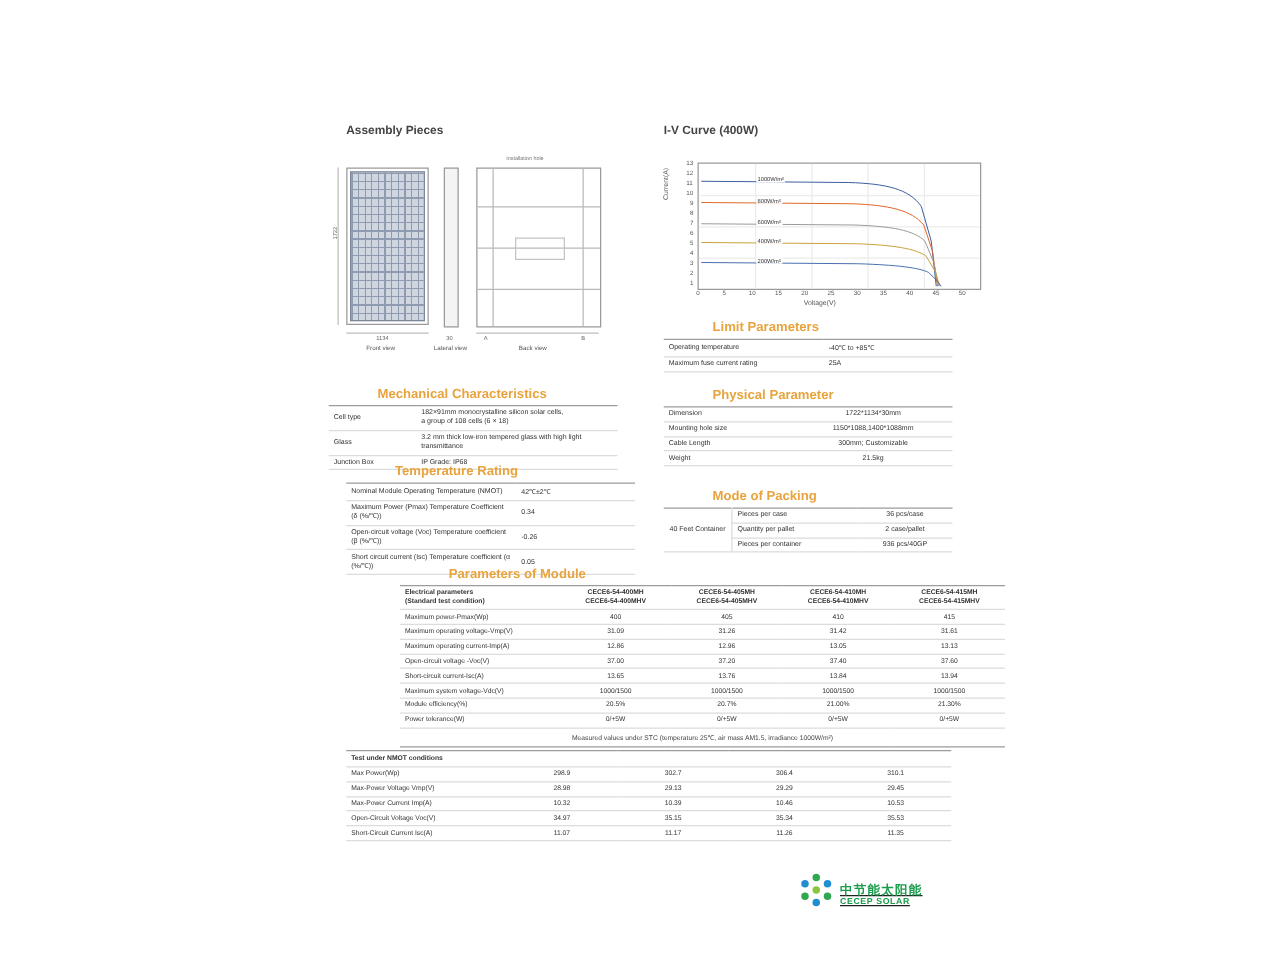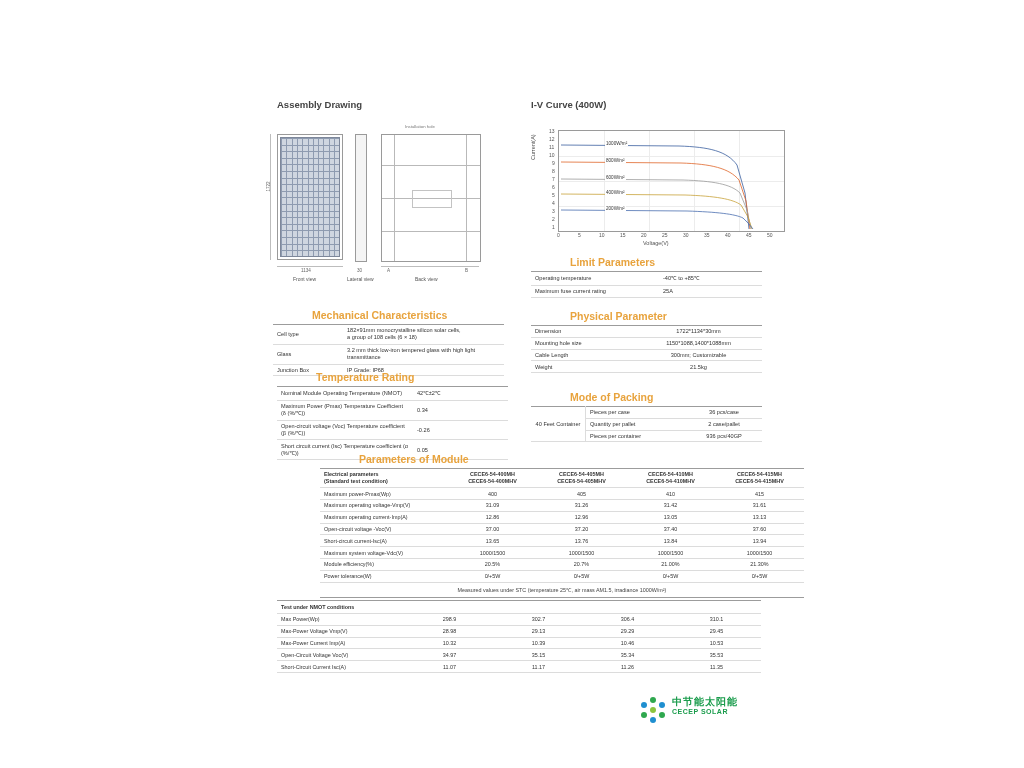--- a/index.html
+++ b/index.html
@@ -48,21 +48,21 @@
   table{border-collapse:collapse;width:100%;}
   td,th{font-size:5.6px;color:#333;padding:2.4px 4px;border-bottom:1px solid #dcdcdc;vertical-align:middle;}
   .tbl-top{border-top:1px solid #9c9c9c;}
   .lbl{color:#333;}
   .val{color:#333;}
   .ctr{text-align:center;}
 
   .block{position:absolute;}
 
   
-  #mech{left:273px;top:309px;width:231px;}
+  #mech{left:263px;top:309px;width:231px;}
   #temp{left:277px;top:371px;width:231px;}
   #limit{left:531px;top:256px;width:231px;}
   #phys{left:531px;top:310px;width:231px;}
   #packing{left:531px;top:391px;width:231px;}
   #params{left:277px;top:453px;width:484px;margin-left:43px;}
   #nmot{left:277px;top:600px;width:484px;}
 
   .mech-tbl td:first-child{width:62px;}
   .temp-tbl td:first-child{width:128px;}
   .limit-tbl td:first-child{width:120px;}
@@ -75,37 +75,37 @@
   .pm-tbl td.first,.pm-tbl th.first{text-align:left;width:120px;}
   .pm-note{font-size:5.2px;color:#444;padding:3px 4px;border-bottom:1px solid #9c9c9c;}
   .two-line{line-height:1.25;}
 
   .nmot-head{font-size:6px;font-weight:bold;color:#333;padding:3px 4px;border-bottom:1px solid #dcdcdc;}
   .nmot-tbl td{font-size:5.4px;}
   .nmot-tbl td.first{text-align:left;width:120px;}
   .nmot-tbl td.ctr{text-align:center;}
 
   
-  .logo{position:absolute;left:640px;top:697px;width:120px;height:28px;display:flex;align-items:flex-start;gap:6px;}
+  .logo{position:absolute;left:640px;top:697px;width:120px;height:28px;display:flex;align-items:flex-end;gap:6px;text-decoration:underline;}
   .logo .dots{width:26px;height:26px;position:relative;}
   .logo .dots i{position:absolute;width:6px;height:6px;border-radius:50%;display:block;}
   .logo .txt-cn{font-size:10px;font-weight:bold;color:#1a9c4c;line-height:1.05;letter-spacing:1px;}
   .logo .txt-en{font-size:7px;font-weight:bold;color:#1a9c4c;letter-spacing:.5px;}
 
   .footer{position:absolute;left:0;right:0;top:738px;text-align:center;font-size:11px;color:#3a3a3a;}
   .footer b{font-weight:bold;}
 </style>
 </head>
 <body>
 
 <div class="page">
 
 
   <div class="assembly">
-    <div class="head">Assembly Drawing</div>
+    <div class="head">Assembly Pieces</div>
     <div class="drawrow">
 
       <div class="panel-front">
         <div class="cellgrid"></div>
       </div>
       <div class="dimline" style="left:-7px;top:16px;width:1px;height:126px;"></div>
       <div class="dimtxt" style="left:-14px;top:66px;transform:rotate(-90deg);">1722</div>
       <div class="dimline" style="left:0;top:148px;width:66px;height:1px;"></div>
       <div class="dimtxt" style="left:24px;top:150px;">1134</div>
       <div class="viewlabel" style="left:16px;top:158px;">Front view</div>

